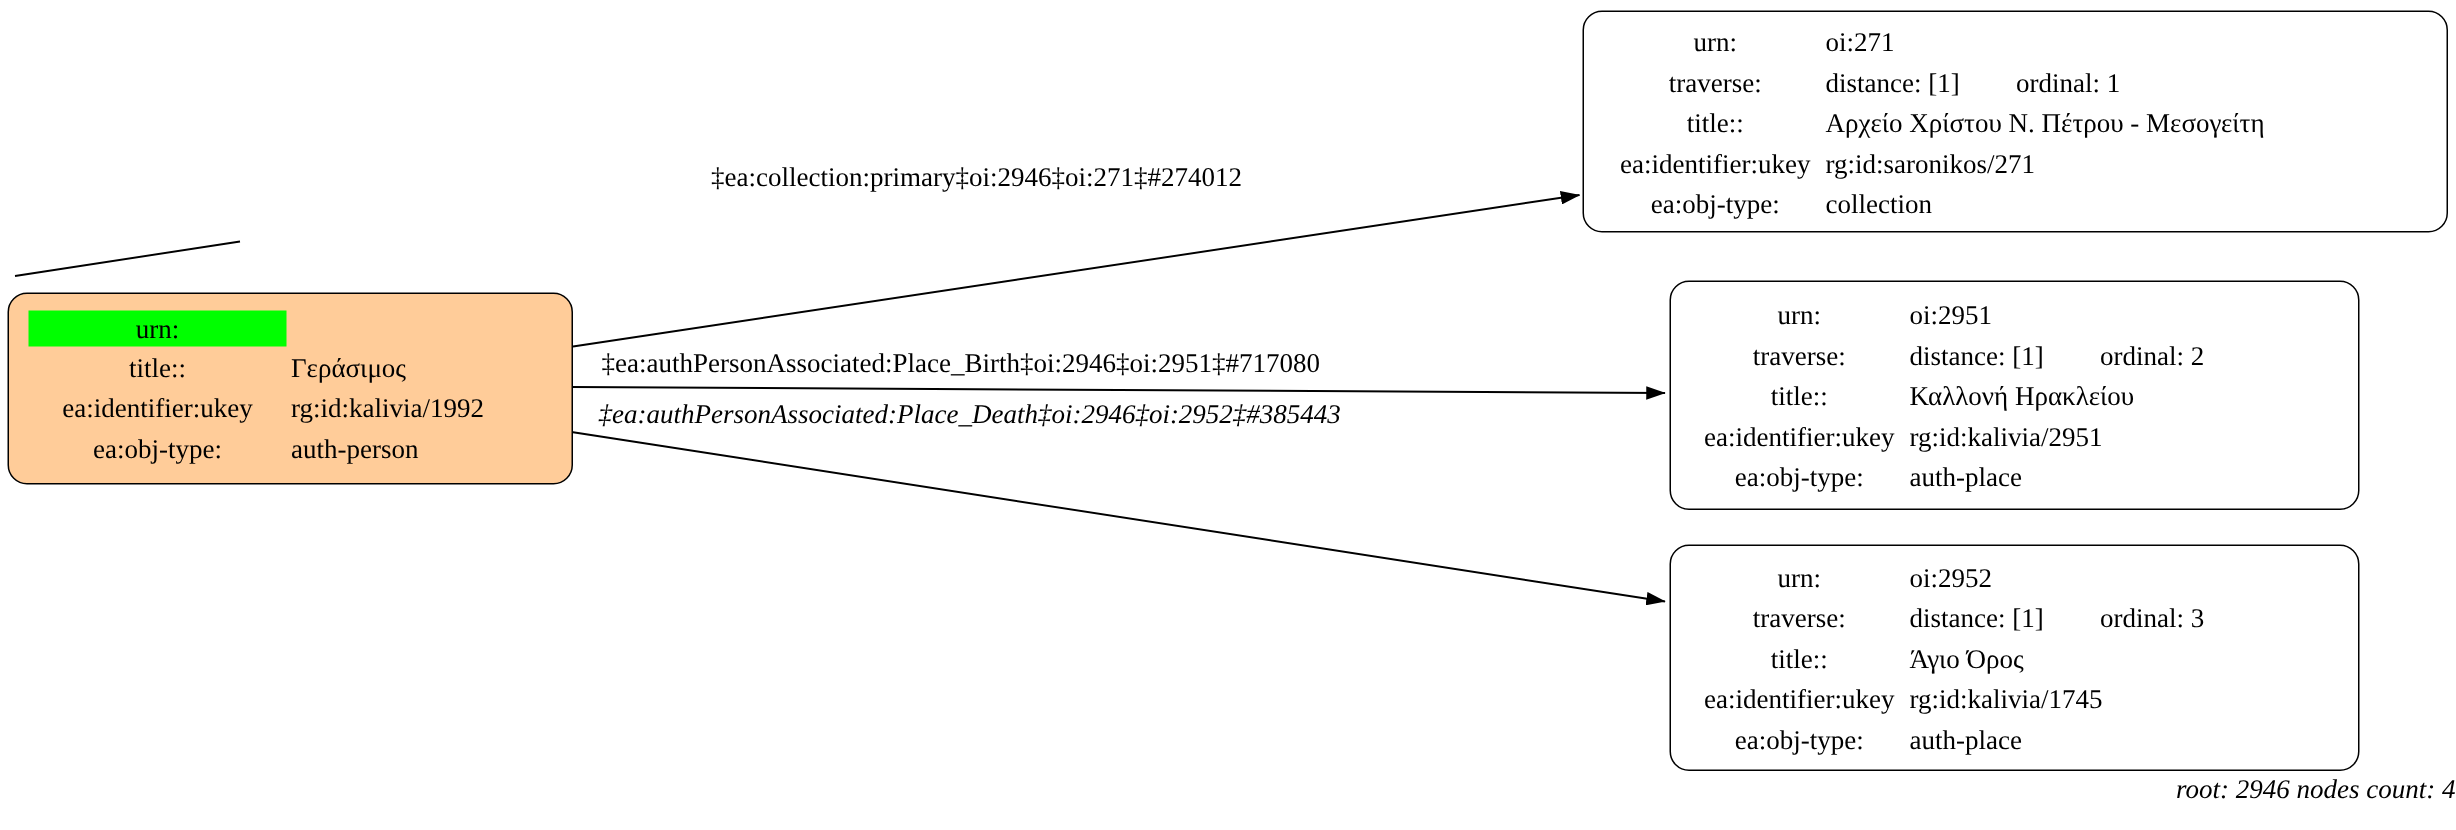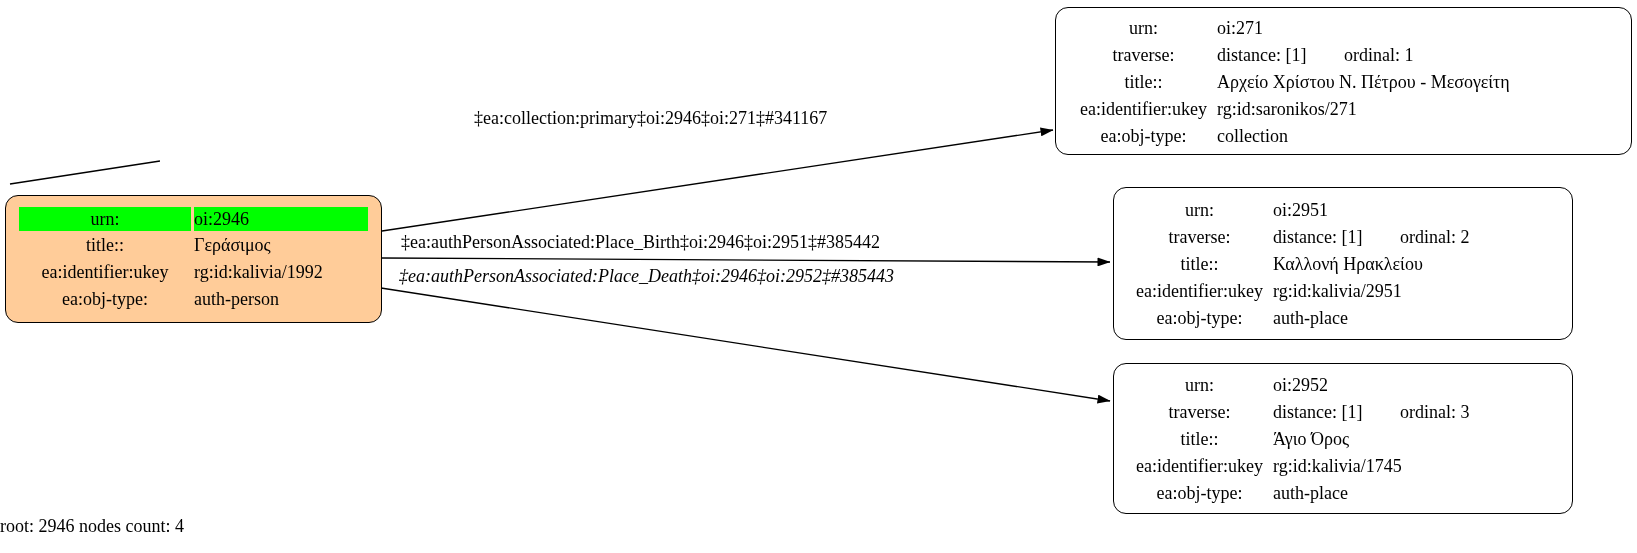--- a/index.html
+++ b/index.html
@@ -22,21 +22,21 @@
   .row.hl .key,.row.hl .val{background:#00ff00;height:24px;line-height:24px;}
   .nd-right .key{width:143px;margin-right:2px;}
   .nd-271{left:1055px;top:7px;width:577px;height:148px;padding:7px 16px;}
   .nd-2951{left:1113px;top:187px;width:460px;height:153px;padding:9px 14px;}
   .nd-2952{left:1113px;top:363px;width:460px;height:151px;padding:8px 14px;}
   .dist{display:inline-block;min-width:127px;}
   .edge-label{position:absolute;white-space:nowrap;height:21px;line-height:21px;}
   .lbl-1{left:474px;top:108px;}
   .lbl-2{left:401px;top:232px;}
   .lbl-3{left:399px;top:266px;font-style:italic;}
-  .footer{position:absolute;left:0;right:0;top:516px;text-align:left;}
+  .footer{position:absolute;left:0;right:0;top:516px;text-align:right;font-style:italic;}
 </style>
 </head>
 <body>
 
 <div class="canvas">
 
   <svg class="edge-layer">
     <defs>
       <marker id="arrow" viewBox="0 0 13 9" refX="12.5" refY="4.5" markerWidth="13" markerHeight="9" orient="auto" markerUnits="userSpaceOnUse">
         <path d="M0,0 L13,4.5 L0,9 Z" fill="#000"></path>
@@ -44,21 +44,20 @@
     </defs>
     <line x1="10" y1="184" x2="160" y2="161"></line>
     <line x1="382" y1="231" x2="1053" y2="130" marker-end="url(#arrow)"></line>
     <line x1="381" y1="258" x2="1110" y2="262" marker-end="url(#arrow)"></line>
     <line x1="381" y1="288" x2="1110" y2="401" marker-end="url(#arrow)"></line>
   </svg>
 
   <div class="node nd-root">
     <div class="row hl">
       <span class="key">urn:</span>
-      <span class="val">oi:2946</span>
     </div>
     <div class="row">
       <span class="key">title::</span>
       <span class="val">Γεράσιμος</span>
     </div>
     <div class="row">
       <span class="key">ea:identifier:ukey</span>
       <span class="val">rg:id:kalivia/1992</span>
     </div>
     <div class="row">
@@ -129,19 +128,19 @@
     <div class="row">
       <span class="key">ea:identifier:ukey</span>
       <span class="val">rg:id:kalivia/1745</span>
     </div>
     <div class="row">
       <span class="key">ea:obj-type:</span>
       <span class="val">auth-place</span>
     </div>
   </div>
 
-  <div class="edge-label lbl-1">‡ea:collection:primary‡oi:2946‡oi:271‡#341167</div>
-  <div class="edge-label lbl-2">‡ea:authPersonAssociated:Place_Birth‡oi:2946‡oi:2951‡#385442</div>
+  <div class="edge-label lbl-1">‡ea:collection:primary‡oi:2946‡oi:271‡#274012</div>
+  <div class="edge-label lbl-2">‡ea:authPersonAssociated:Place_Birth‡oi:2946‡oi:2951‡#717080</div>
   <div class="edge-label lbl-3">‡ea:authPersonAssociated:Place_Death‡oi:2946‡oi:2952‡#385443</div>
 
   <div class="footer">root: 2946 nodes count: 4</div>
 
 </div>
 
 </body></html>

